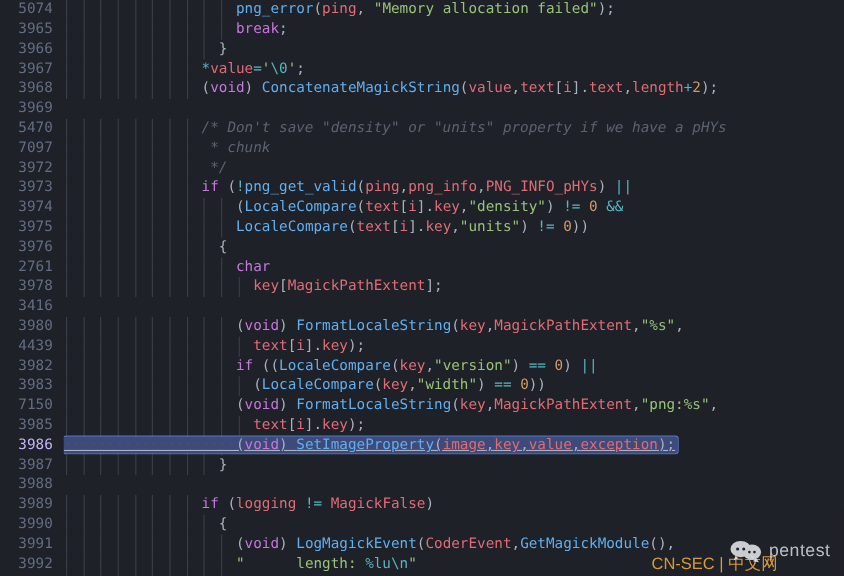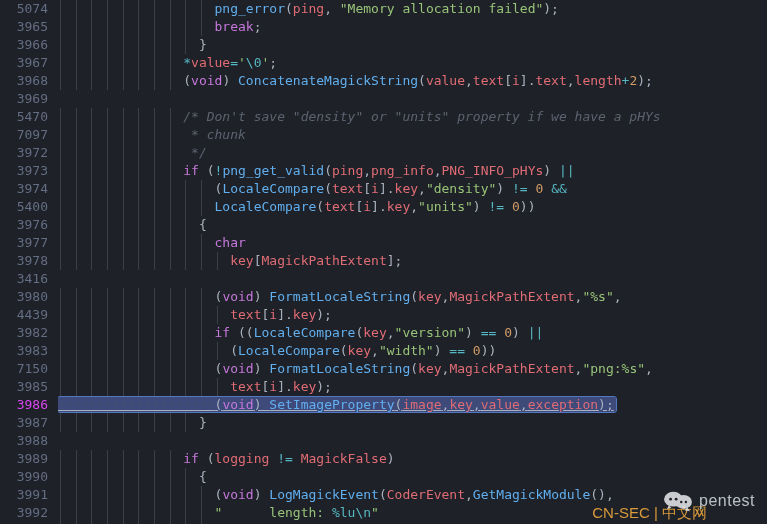--- a/index.html
+++ b/index.html
@@ -22,21 +22,21 @@
   .gutter {
     background: #1e2127;
     color: #636d83;
     text-align: right;
     padding: 0 10px 0 6px;
     user-select: none;
     flex-shrink: 0;
     width: 58px;
   }
   .gutter .ln { height: 18px; }
-  .gutter .ln.current { color: #d946ef; }
+  .gutter .ln.current { color: #c4b5fd; }
   .code {
     flex: 1;
     position: relative;
     white-space: pre;
     overflow: hidden;
   }
   .line { height: 18px; position: relative; }
   .indent-guide {
     position: absolute;
     top: 0; bottom: 0;
@@ -103,23 +103,23 @@
       <div class="ln">3965</div>
       <div class="ln">3966</div>
       <div class="ln">3967</div>
       <div class="ln">3968</div>
       <div class="ln">3969</div>
       <div class="ln">5470</div>
       <div class="ln">7097</div>
       <div class="ln">3972</div>
       <div class="ln">3973</div>
       <div class="ln">3974</div>
-      <div class="ln">5400</div>
+      <div class="ln">3975</div>
       <div class="ln">3976</div>
-      <div class="ln">3977</div>
+      <div class="ln">2761</div>
       <div class="ln">3978</div>
       <div class="ln">3416</div>
       <div class="ln">3980</div>
       <div class="ln">4439</div>
       <div class="ln">3982</div>
       <div class="ln">3983</div>
       <div class="ln">7150</div>
       <div class="ln">3985</div>
       <div class="ln current">3986</div>
       <div class="ln">3987</div>

